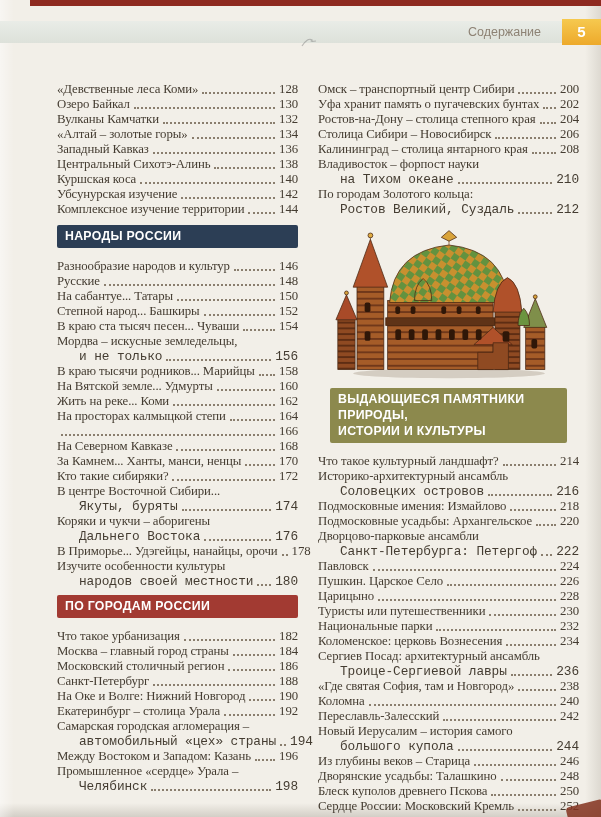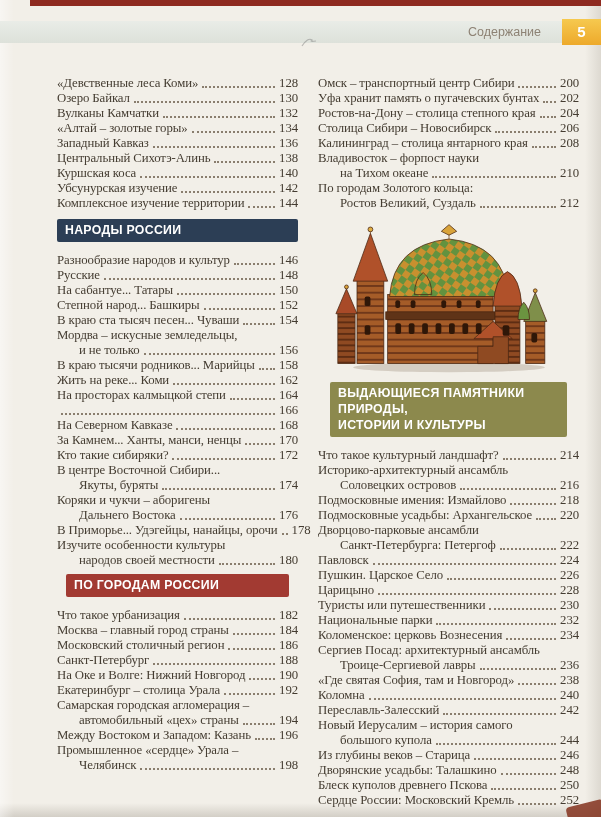--- a/index.html
+++ b/index.html
@@ -25,39 +25,39 @@
     font-family:"Liberation Sans", sans-serif; font-size:12.5px; color:#8d8274;
   }
   .pagenum-tab {
     position:absolute; right:0; top:19px; width:39px; height:26px;
     background:linear-gradient(#f6c94f,#eda92b);
     color:#ffffff; font-family:"Liberation Sans", sans-serif; font-weight:bold;
     font-size:15px; line-height:26px; text-align:center;
   }
   .pen-mark { position:absolute; left:300px; top:14px; opacity:.45; }
 
-  .col { position:absolute; top:76px; }
+  .col { position:absolute; top:82px; }
   .col.left { left:57px; width:241px; }
   .col.right { left:318px; width:261px; }
 
   .toc-entry { font-size:12.8px; line-height:15px; letter-spacing:-0.1px; }
   .l { display:flex; align-items:flex-end; }
   .l .t { white-space:nowrap; }
-  .l.l2 { padding-left:22px; }
+  .l.l2 { padding-left:22px;font-family:Liberation Mono, monospace; }
   .dots { flex:1 1 6px; min-width:6px; border-bottom:2px dotted #8a7e6e; margin:0 4px 3px 4px; }
   .pg { white-space:nowrap; }
 
   .section-bar {
     font-family:"Liberation Sans", sans-serif; font-weight:bold;
     font-size:12.3px; line-height:1.3; letter-spacing:.3px;
     color:#ffffff; padding:4px 8px 3px; border-radius:2px;
     white-space:pre-line;
   }
   .section-bar.navy { background:#2c3e55; margin:8px 0 11px; }
-  .section-bar.red  { background:#a23a32; margin:6px 9px 11px; }
+  .section-bar.red  { background:#a23a32; margin:6px 0 11px; }
   .section-bar.olive{ background:#8c894d; margin:4px 12px 11px; }
 
   .illustration { margin:8px 0 0; text-align:center; }
 
   .corner-mark {
     position:absolute; right:-4px; bottom:-4px; width:38px; height:18px;
     background:#84331f; transform:rotate(-14deg); border-radius:4px; opacity:.85;
   }
 </style>
 </head>
@@ -189,20 +189,27 @@
             <span class="t">и не только</span>
             <span class="dots"></span>
             <span class="pg">156</span>
           </div>
         </div>
         <div class="toc-entry">
           <div class="l">
             <span class="t">В краю тысячи родников... Марийцы</span>
             <span class="dots"></span>
             <span class="pg">158</span>
+          </div>
+        </div>
+        <div class="toc-entry">
+          <div class="l">
+            <span class="t">На Вятской земле... Удмурты</span>
+            <span class="dots"></span>
+            <span class="pg">160</span>
           </div>
         </div>
         <div class="toc-entry">
           <div class="l">
             <span class="t">Жить на реке... Коми</span>
             <span class="dots"></span>
             <span class="pg">162</span>
           </div>
         </div>
         <div class="toc-entry">

